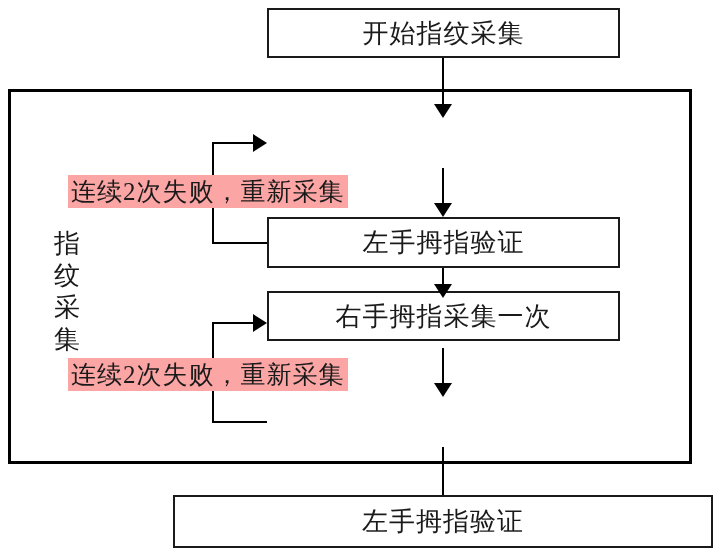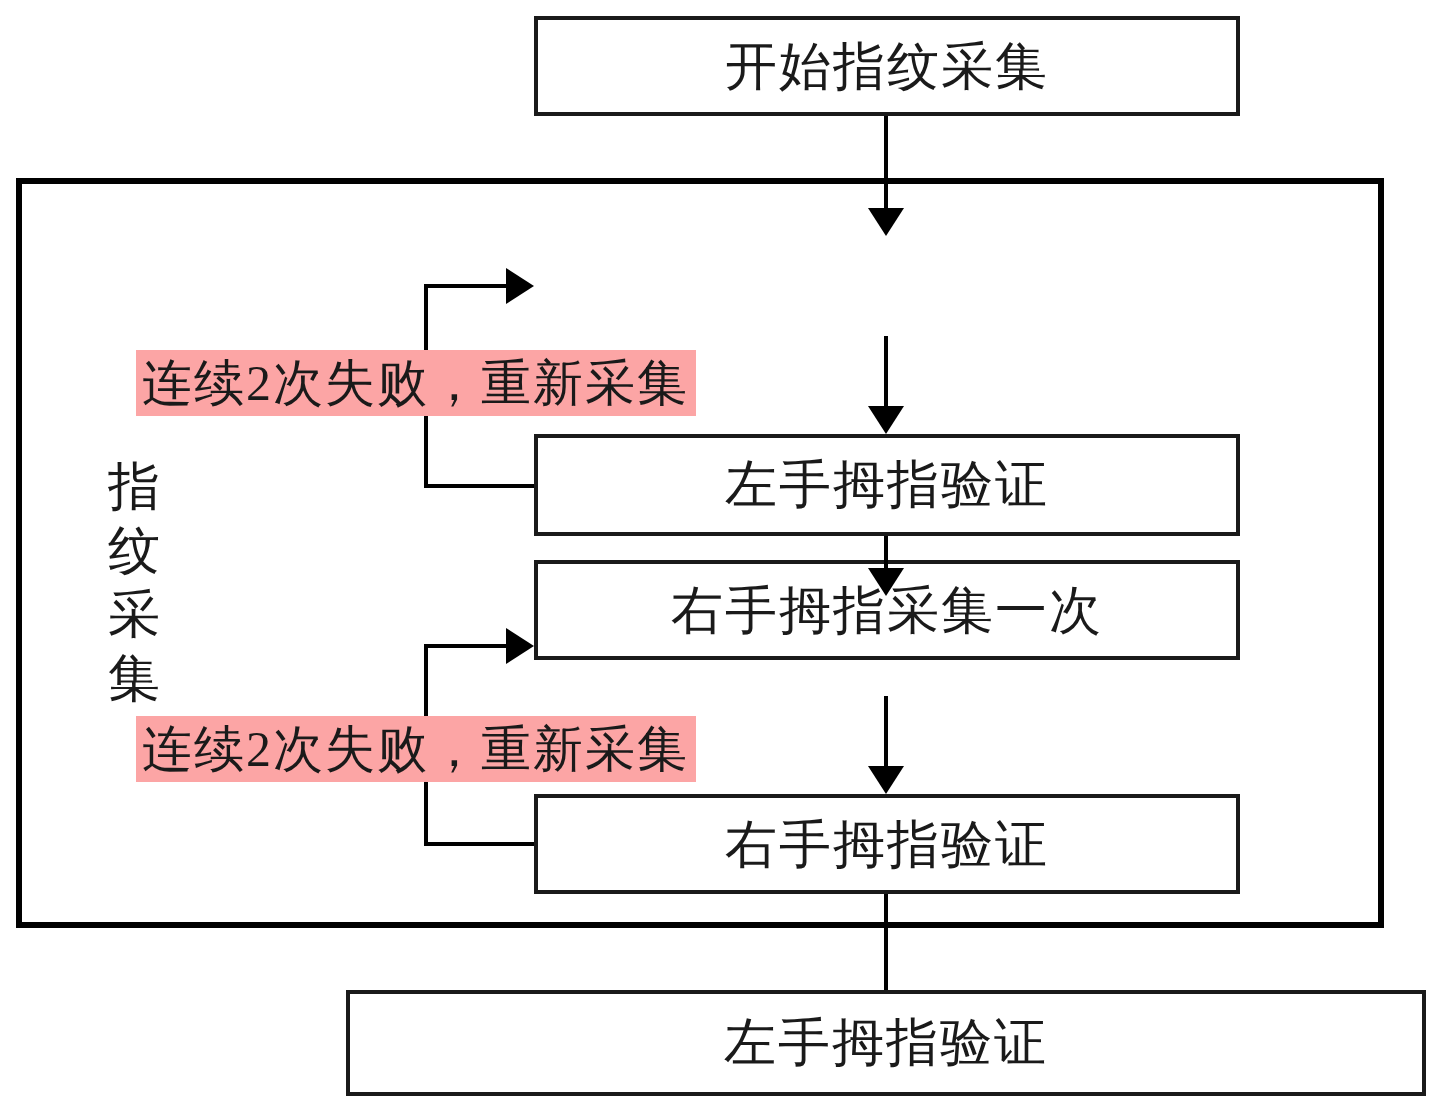--- a/index.html
+++ b/index.html
@@ -21,21 +21,21 @@
     align-items: center;
     justify-content: center;
     font-size: 26px;
     letter-spacing: 1px;
     white-space: nowrap;
   }
   .start-box  { left: 267px; top: 8px;   width: 353px; height: 50px; }
   .step-box   { left: 267px; width: 353px; height: 50px; }
   .box-left-collect  { top: 118px; }
   .box-left-verify   { top: 217px; height: 51px; }
-  .box-right-collect { top: 280px; }
+  .box-right-collect { top: 291px; }
   .box-right-verify  { top: 397px; }
   .save-box   { left: 173px; top: 495px; width: 540px; height: 53px; }
 
   .container-box {
     position: absolute;
     left: 8px; top: 89px;
     width: 684px; height: 375px;
     border: 3px solid #000000;
     background: transparent;
   }
@@ -130,23 +130,20 @@
   <div class="line seg-lv-to-rc"></div>
   <div class="arrow-down arr-rc"></div>
 
   <div class="node step-box box-right-collect">
     <span>右手拇指采集一次</span>
   </div>
 
   <div class="line seg-rc-to-rv"></div>
   <div class="arrow-down arr-rv"></div>
 
-  <div class="node step-box box-right-verify">
-    <span>右手拇指验证</span>
-  </div>
 
   <div class="line loop1-bottom"></div>
   <div class="line loop1-vert"></div>
   <div class="line loop1-top"></div>
   <div class="arrow-right loop1-arrow"></div>
   <div class="retry-label retry-label-left">连续2次失败，重新采集</div>
 
   <div class="line loop2-bottom"></div>
   <div class="line loop2-vert"></div>
   <div class="line loop2-top"></div>

